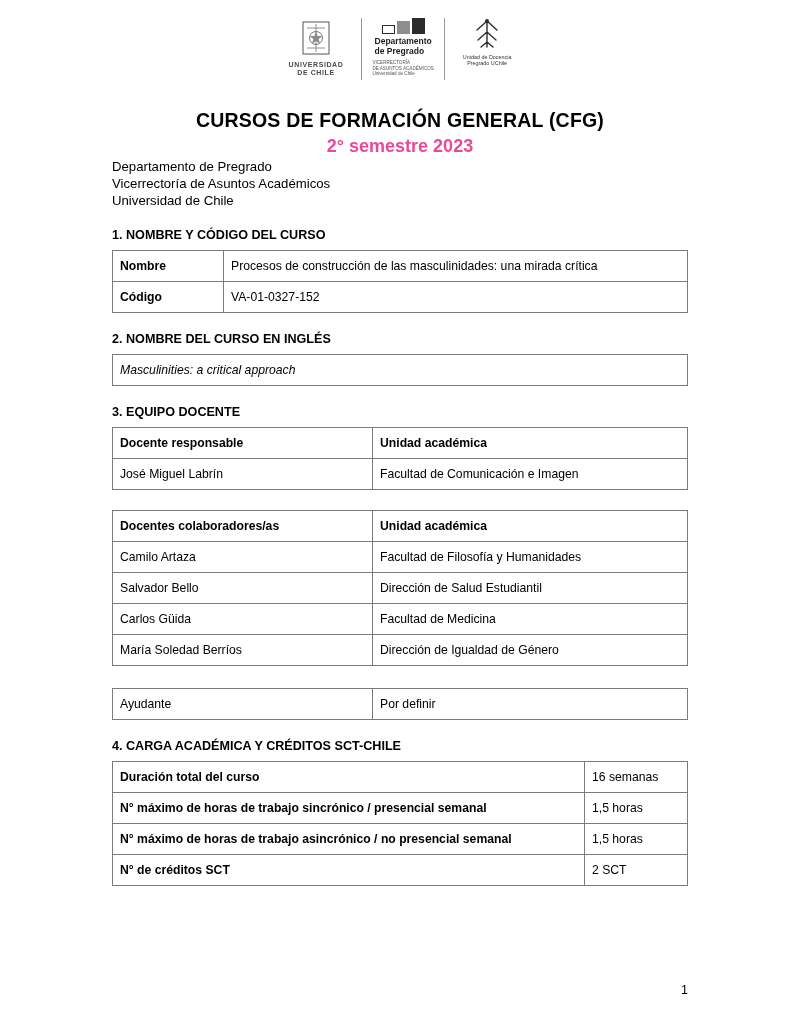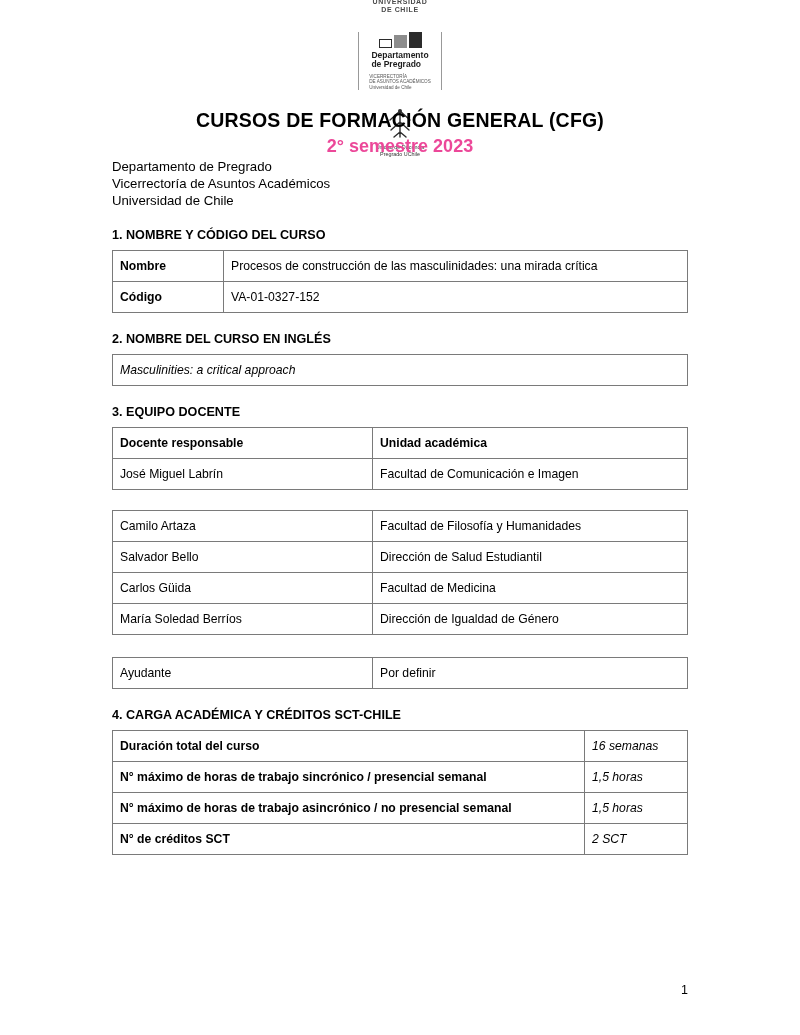--- a/index.html
+++ b/index.html
@@ -20,25 +20,24 @@
     height: 1035px;
     box-sizing: border-box;
     padding: 18px 112px 0 112px;
     position: relative;
   }
 
   
   .logo-row {
     display: flex;
     justify-content: center;
-    align-items: center;
+    align-items: flex-start;
     gap: 18px;
     height: 76px;
     margin-bottom: 14px;
-    flex-direction: column;
   }
   .logo-block {
     display: flex;
     flex-direction: column;
     align-items: center;
     justify-content: flex-start;
   }
   .uch-logo .crest {
     width: 34px;
     height: 40px;
@@ -151,21 +150,21 @@
   .tbl-docente { margin-bottom: 8px; }
   .tbl-docente th { font-weight: bold; text-align: center; font-size: 12.2px; }
   .tbl-docente td:first-child, .tbl-docente th:first-child { width: 245px; }
 
   .spacer-12 { height: 12px; }
   .spacer-14 { height: 14px; }
 
   .tbl-ayudante td:first-child { width: 245px; font-weight: normal; }
 
   .tbl-carga td:first-child { font-weight: bold; }
-  .tbl-carga td:last-child { width: 88px; font-weight: normal; font-style: italic; }
+  .tbl-carga td:last-child { width: 88px; font-weight: normal; }
   .tbl-carga td { padding: 3px 7px; height: 17px; }
 
   .page-number {
     position: absolute;
     right: 112px;
     bottom: 38px;
     font-size: 12.5px;
   }
 </style>
 </head>
@@ -259,20 +258,24 @@
         <td>Facultad de Comunicación e Imagen</td>
       </tr>
     </tbody>
   </table>
 
   <div class="spacer-12"></div>
 
   <table class="doc tbl-docente">
     <tbody>
       <tr>
+        <th class="center">Docentes colaboradores/as</th>
+        <th class="center">Unidad académica</th>
+      </tr>
+      <tr>
         <td>Camilo Artaza</td>
         <td>Facultad de Filosofía y Humanidades</td>
       </tr>
       <tr>
         <td>Salvador Bello</td>
         <td>Dirección de Salud Estudiantil</td>
       </tr>
       <tr>
         <td>Carlos Güida</td>
         <td>Facultad de Medicina</td>

